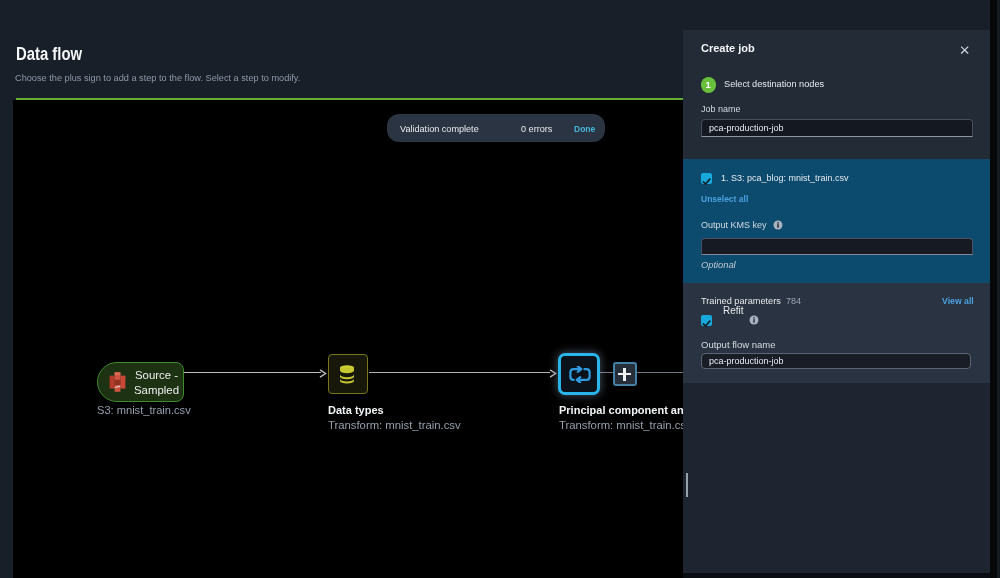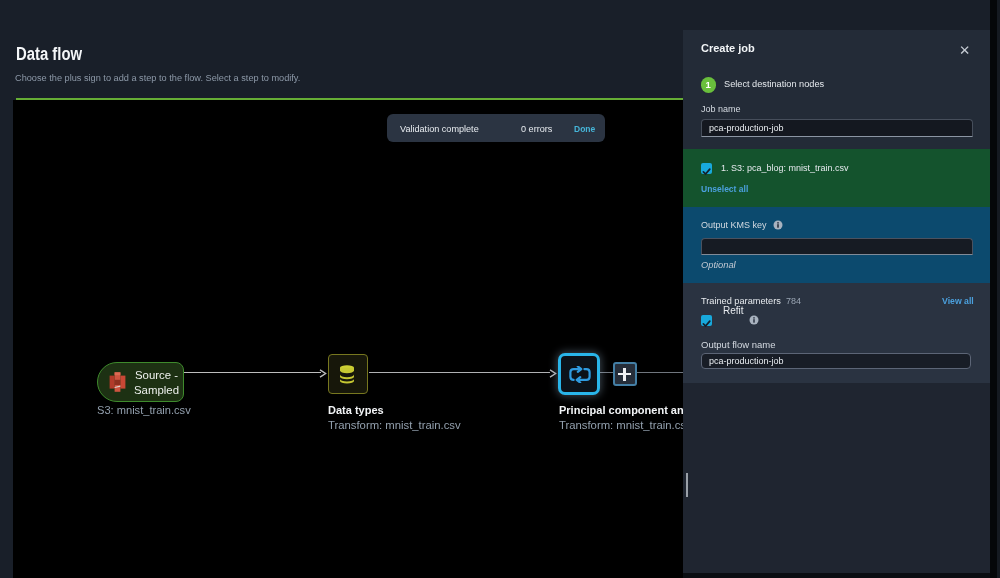--- a/index.html
+++ b/index.html
@@ -11,21 +11,21 @@
 <body>
 <div id="stage">
 
   <div class="abs" id="canvas" style="left:13px; top:100px; width:670px; height:478px; background:#000;"></div>
 
 
   <div class="abs" style="left:16px; top:43.5px; font-size:17.5px; font-weight:700; color:#f4f6f8; transform:scaleX(0.85); transform-origin:left top;">Data flow</div>
   <div class="abs" style="left:15px; top:73px; font-size:9.2px; color:#8d99a8;">Choose the plus sign to add a step to the flow. Select a step to modify.</div>
   <div class="abs" style="left:16px; top:98px; width:667px; height:2px; background:#66ad35;"></div>
 
-  <div class="abs" style="left:387px; top:114px; width:218px; height:28px; background:#2b3442; border-radius:6px;">
+  <div class="abs" style="left:387px; top:114px; width:218px; height:28px; background:#2b3442; border-radius:12px;">
     <div class="abs" style="left:13px; top:0; height:28px; line-height:31px; font-size:9.1px; color:#e8ecf0;">Validation complete</div>
     <div class="abs" style="left:134px; top:0; height:28px; line-height:31px; font-size:9.1px; color:#e8ecf0;">0 errors</div>
     <div class="abs" style="left:187px; top:0; height:28px; line-height:31px; font-size:8.5px; font-weight:700; color:#46b5d8;">Done</div>
   </div>
 
   <div class="abs" style="left:184px; top:372.2px; width:137px; height:1.3px; background:#bdbdbd;"></div>
   <svg class="abs" style="left:319px; top:368.5px;" width="8" height="9" viewBox="0 0 8 9">
       <path d="M1 0.8 L6.6 4.5 L1 8.2" fill="none" stroke="#bdbdbd" stroke-width="1.4"></path>
     </svg>
   <div class="abs" style="left:369px; top:372.2px; width:181px; height:1.3px; background:#b0b1b3;"></div>
@@ -81,21 +81,21 @@
 
     <div class="abs" style="left:18px; top:12px; font-size:11px; font-weight:700; color:#f2f5f7;">Create job</div>
     <div class="abs" style="left:276px; top:12px; font-size:13.5px; color:#c6ccd4;">✕</div>
     <div class="abs" style="left:17.5px; top:47px; width:15.5px; height:15.5px; background:#69bf3c; border-radius:50%; color:#fff; font-size:9.5px; font-weight:700; line-height:16px; text-align:center;">1</div>
     <div class="abs" style="left:41px; top:48.5px; font-size:9.2px; color:#e6eaee;">Select destination nodes</div>
     <div class="abs" style="left:18px; top:74px; font-size:9px; color:#d4dae1;">Job name</div>
     <div class="abs" style="left:18px; top:89px; width:272px; height:18px; background:#141820; border:1px solid #464e5b; border-bottom:1.5px solid #8b95a3; border-radius:4px 4px 0 0;">
       <div class="abs" style="left:7px; top:0; height:17px; line-height:17px; font-size:9px; color:#e9edf1;">pca-production-job</div>
     </div>
 
-    <div class="abs" style="left:0; top:119px; width:308px; height:58px; background:#14532d;">
+    <div class="abs" style="left:0; top:129px; width:308px; height:58px; background:#0c4a6e;">
       <div class="abs" style="left:18px; top:13.5px; width:11px; height:11px; background:#18a9dc; border-radius:2px;">
         <svg width="11" height="11" viewBox="0 0 12 12">
             <path d="M2.6 6.4 L5 8.8 L9.6 3.4" fill="none" stroke="#15212c" stroke-width="1.9" stroke-linecap="round"></path>
           </svg>
       </div>
       <div class="abs" style="left:38px; top:14px; font-size:9px; color:#e6eaee;">1. S3: pca_blog: mnist_train.csv</div>
       <div class="abs" style="left:18px; top:35px; font-size:8.5px; font-weight:700; color:#4ba0dd;">Unselect all</div>
     </div>
 
     <div class="abs" style="left:0; top:177px; width:308px; height:76px; background:#0c4a6e;">

